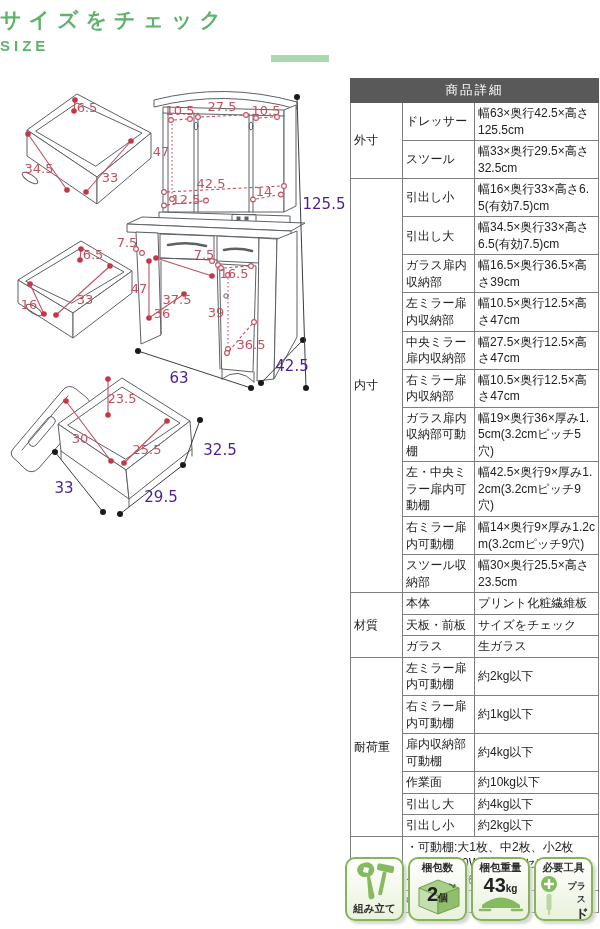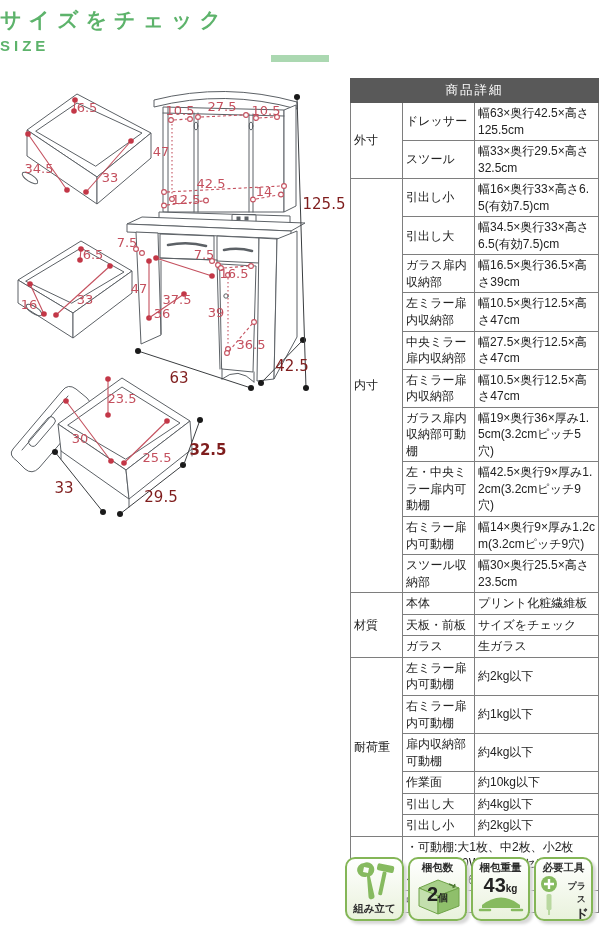--- a/index.html
+++ b/index.html
@@ -20,21 +20,21 @@
   .hdl{fill:none;stroke:#5c6166;stroke-width:2.6;stroke-linecap:round;}
   .bk{fill:none;stroke:#3a3d40;stroke-width:1;}
   .bdot{fill:#1a1a1a;stroke:none;}
   .rd{fill:none;stroke:#c4505e;stroke-width:1.1;}
   .rdd{fill:none;stroke:#c4505e;stroke-width:1.1;stroke-dasharray:3,2.5;}
   .rdt{fill:none;stroke:#c4505e;stroke-width:1.1;stroke-dasharray:1.6,2.4;}
   .rdot{fill:#c33747;stroke:none;}
   .rcir{fill:#fff;stroke:#c4505e;stroke-width:1.1;}
   .dim{position:absolute;transform:translate(-50%,-50%);white-space:nowrap;font-family:"DejaVu Sans",sans-serif;}
   .dim-r{color:#c4505e;font-size:13px;}
-  .dim-g{color:#7f1d1d;font-size:15px;}
+  .dim-g{color:#4c1d95;font-size:15px;}
   
   .spec-table{position:absolute;left:350px;top:78px;width:248px;border-collapse:collapse;table-layout:fixed;}
   .spec-table th{background:#595959;color:#fff;font-weight:normal;font-size:12.5px;letter-spacing:2px;padding:3px 0;border:1px solid #595959;}
   .spec-table td{border:1px solid #7e7e7e;font-size:12px;line-height:1.38;padding:2px 3px;vertical-align:middle;word-break:break-all;color:#222;}
   .spec-table td.g{padding-left:3px;}
   .spec-table td.pre{white-space:pre-line;}
   
   .badges{position:absolute;left:345px;top:857px;display:flex;gap:4px;}
   .badge{width:59px;height:64px;box-sizing:border-box;border:2px solid #84b657;border-radius:10px;
     background:linear-gradient(#ffffff,#e9f2dc);box-shadow:3px 3px 3px #d7d7d7;
@@ -233,24 +233,24 @@
       <span class="dim dim-g" style="left: 179px; top: 378px; text-align: center;">63</span>
       <span class="dim dim-g" style="left: 292px; top: 366px;">42.5</span>
       <span class="dim dim-r" style="left: 87px; top: 107px;">6.5</span>
       <span class="dim dim-r" style="left: 39px; top: 168px;">34.5</span>
       <span class="dim dim-r" style="left: 110px; top: 177px;">33</span>
       <span class="dim dim-r" style="left: 93px; top: 254px;">6.5</span>
       <span class="dim dim-r" style="left: 29px; top: 304px;">16</span>
       <span class="dim dim-r" style="left: 85px; top: 299px;">33</span>
       <span class="dim dim-r" style="left: 122px; top: 398px;">23.5</span>
       <span class="dim dim-r" style="left: 80px; top: 438px;">30</span>
-      <span class="dim dim-r" style="left: 157px; top: 449px; margin-top: 8px;">25.5</span>
+      <span class="dim dim-r" style="left: 147px; top: 449px;">25.5</span>
       <span class="dim dim-g" style="left: 64px; top: 488px;">33</span>
       <span class="dim dim-g" style="left: 161px; top: 497px;">29.5</span>
-      <span class="dim dim-g" style="left: 208px; top: 450px; font-weight: bold;">32.5</span>
+      <span class="dim dim-g" style="left: 220px; top: 450px;">32.5</span>
     </div>
 </div>
 
 <table class="spec-table">
   <colgroup>
       <col style="width:52px">
       <col style="width:72px">
       <col style="width:124px">
     </colgroup>
   <thead>

